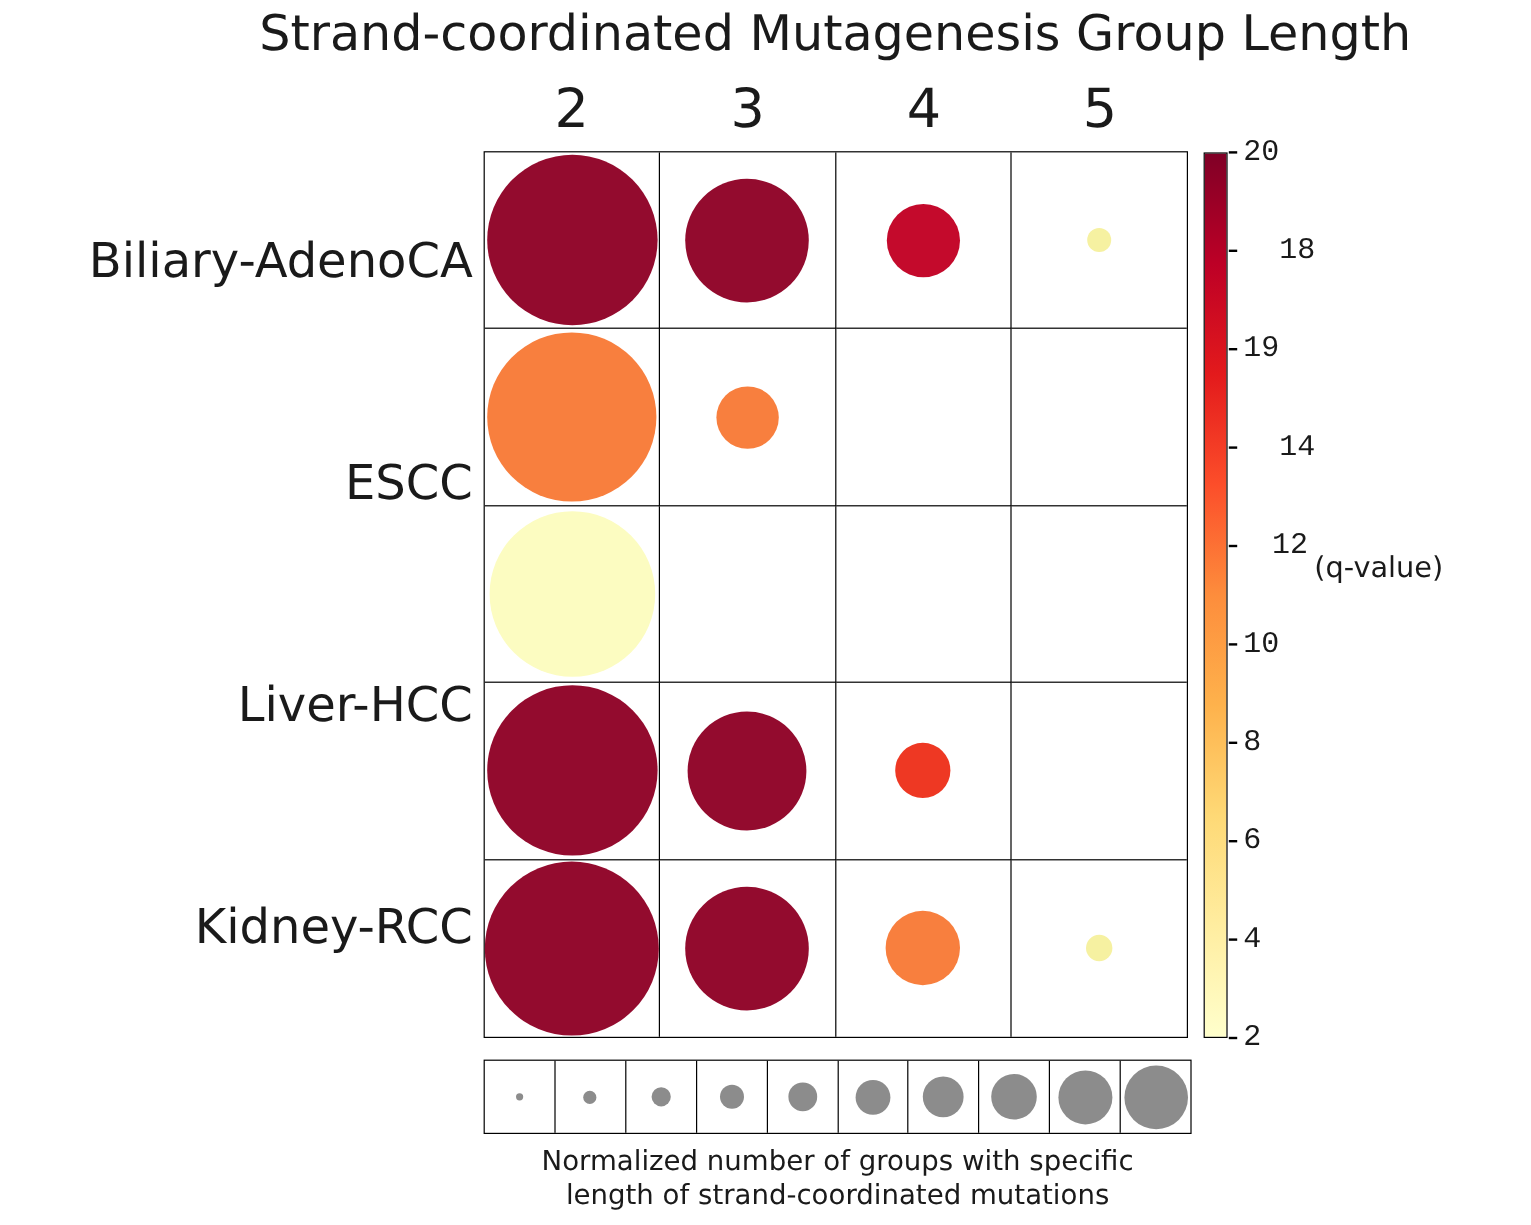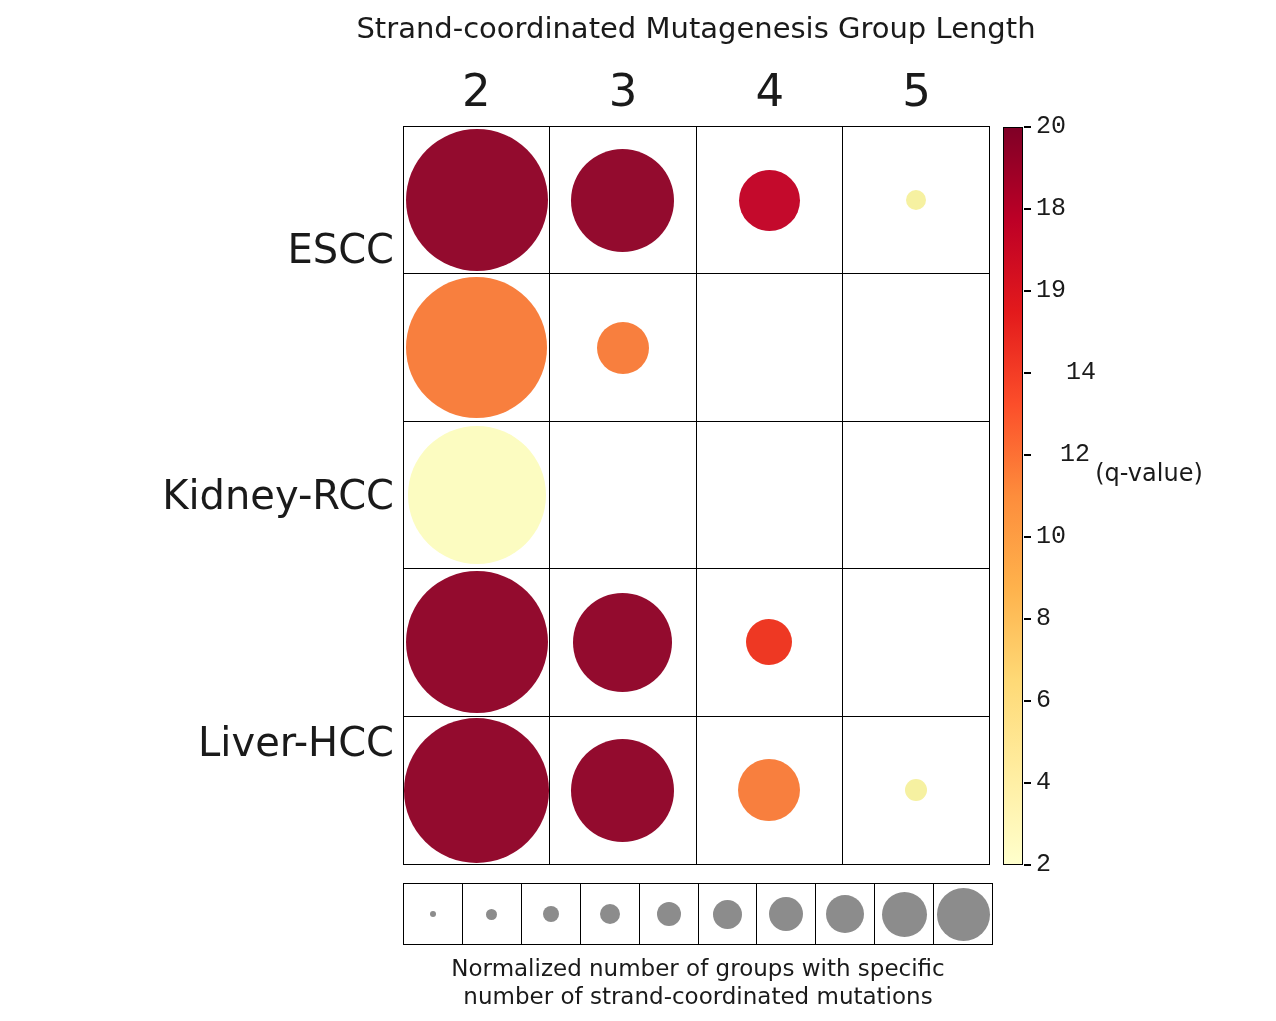--- a/index.html
+++ b/index.html
@@ -2,21 +2,21 @@
 <html><head>
 <meta charset="utf-8">
 <style>
   html,body{margin:0;padding:0;background:#fff;}
   .fig{
     position:relative;width:1276px;height:1021px;background:#ffffff;
     font-family:"DejaVu Sans","Liberation Sans",sans-serif;color:#1a1a1a;overflow:hidden;
   }
   .title{
     position:absolute;left:116px;top:4px;width:1160px;text-align:center;
-    font-size:29px;line-height:48px;white-space:nowrap;
+    font-size:41px;line-height:48px;white-space:nowrap;
   }
   .col-headers{
     position:absolute;left:403px;top:62px;width:587px;height:58px;display:flex;
   }
   .col-header{
     flex:1;text-align:center;font-size:45px;line-height:58px;
   }
   .row-labels{
     position:absolute;left:0;top:126px;width:394px;height:739px;
     display:flex;flex-direction:column;
@@ -71,23 +71,24 @@
 
 <div class="fig">
   <div class="title">Strand-coordinated Mutagenesis Group Length</div>
   <div class="col-headers" id="colHeaders">
       <div class="col-header">2</div>
       <div class="col-header">3</div>
       <div class="col-header">4</div>
       <div class="col-header">5</div>
     </div>
   <div class="row-labels" id="rowLabels">
+      <div class="row-label">Biliary-AdenoCA</div>
       <div class="row-label">ESCC</div>
+      <div class="row-label">Liver-HCC</div>
       <div class="row-label">Kidney-RCC</div>
-      <div class="row-label">Liver-HCC</div>
     </div>
   <div class="grid" id="grid">
       <div class="cell">
         <div class="bubble" title="SBS22 (n=4) / length 2" style="width: 142px; height: 142px; background: rgb(147, 11, 46);"></div>
       </div>
       <div class="cell">
         <div class="bubble" title="SBS22 (n=4) / length 3" style="width: 103px; height: 103px; background: rgb(147, 11, 46);"></div>
       </div>
       <div class="cell">
         <div class="bubble" title="SBS22 (n=4) / length 4" style="width: 61px; height: 61px; background: rgb(196, 10, 44);"></div>
@@ -130,21 +131,21 @@
       </div>
       <div class="cell">
         <div class="bubble" title="Liver-HCC / length 5" style="width: 22px; height: 22px; background: rgb(246, 241, 161);"></div>
       </div>
     </div>
   <div class="colorbar" id="cbar" style="background: linear-gradient(to top, rgb(255, 255, 204) 0%, rgb(255, 237, 160) 12.5%, rgb(254, 217, 118) 25%, rgb(254, 178, 76) 37.5%, rgb(253, 141, 60) 50%, rgb(252, 78, 42) 62.5%, rgb(227, 26, 28) 75%, rgb(189, 0, 38) 87.5%, rgb(128, 0, 38) 100%);"></div>
   <div id="cbTicks">
       <div class="cb-tick" style="top: 126px;"></div>
       <div class="cb-tick-label" style="top: 113px;">20</div>
       <div class="cb-tick" style="top: 208px;"></div>
-      <div class="cb-tick-label" style="top: 195px;">18</div>
+      <div class="cb-tick-label" style="top: 195px; text-align: right;">18</div>
       <div class="cb-tick" style="top: 290px;"></div>
       <div class="cb-tick-label" style="top: 277px;">19</div>
       <div class="cb-tick" style="top: 372px;"></div>
       <div class="cb-tick-label" style="top: 359px; text-align: right;">14</div>
       <div class="cb-tick" style="top: 454px;"></div>
       <div class="cb-tick-label" style="top: 441px; margin-left: 24px;">12</div>
       <div class="cb-tick" style="top: 536px;"></div>
       <div class="cb-tick-label" style="top: 523px;">10</div>
       <div class="cb-tick" style="top: 618px;"></div>
       <div class="cb-tick-label" style="top: 605px;">8</div>
@@ -185,15 +186,15 @@
       </div>
       <div class="size-cell">
         <div class="size-dot" style="width: 45px; height: 45px; background: rgb(140, 140, 140);"></div>
       </div>
       <div class="size-cell">
         <div class="size-dot" style="width: 53px; height: 53px; background: rgb(140, 140, 140);"></div>
       </div>
     </div>
   <div class="caption">
     <div>Normalized number of groups with specific</div>
-    <div>number of strand-coordinated mutations</div>
+    <div>length of strand-coordinated mutations</div>
   </div>
 </div>
 
 </body></html>

